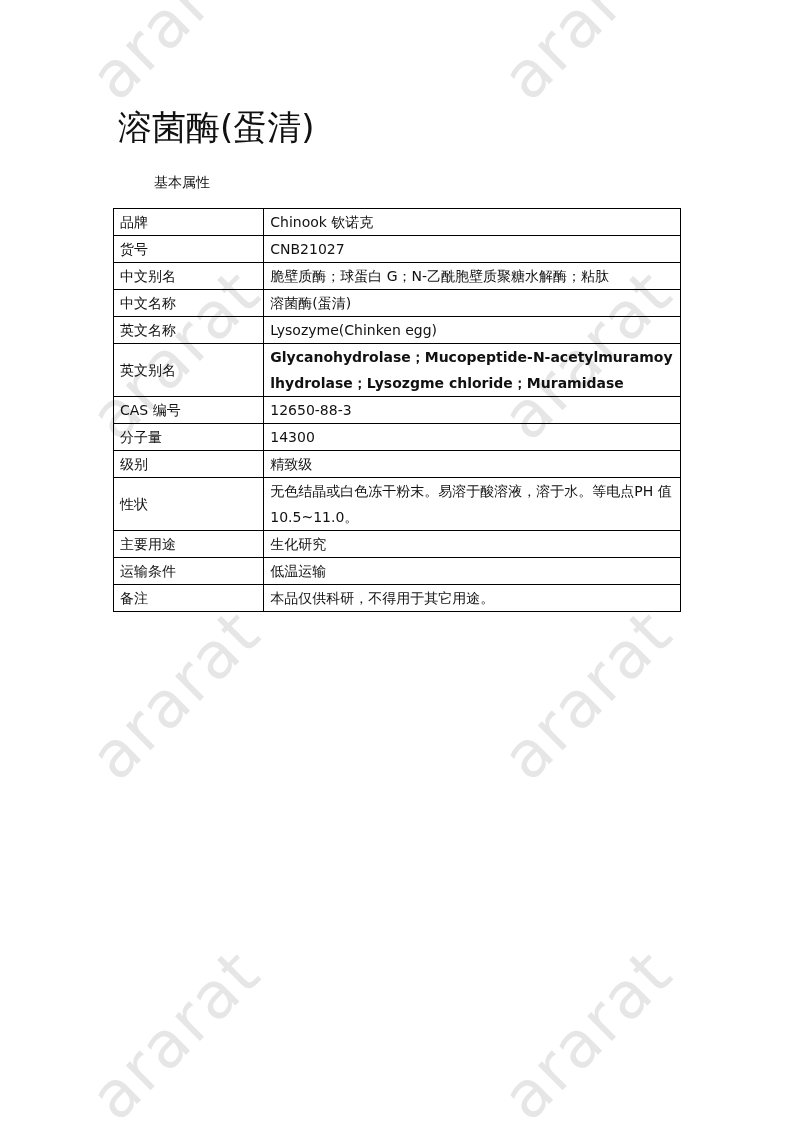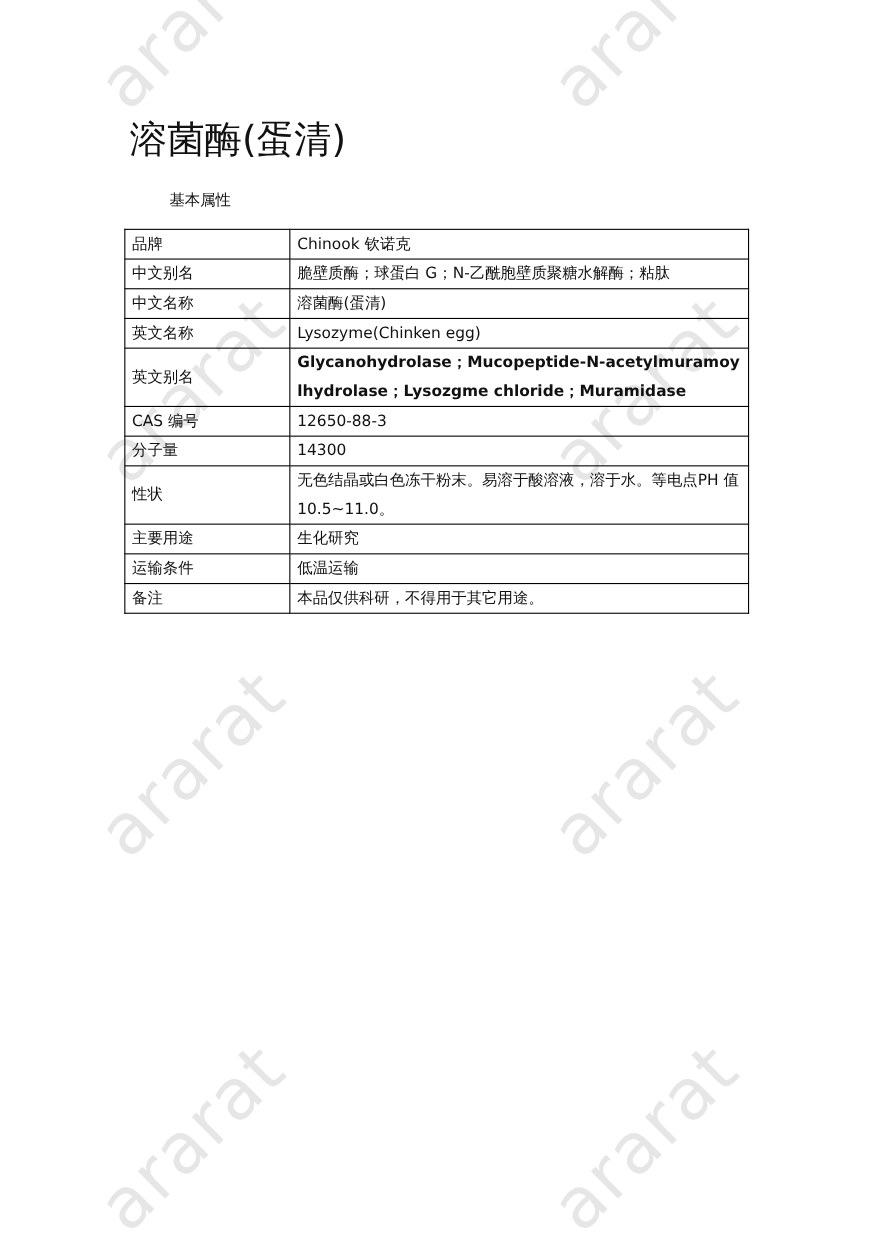--- a/index.html
+++ b/index.html
@@ -94,20 +94,24 @@
 <h1 class="page-title">溶菌酶(蛋清)</h1>
 <div class="section-label">基本属性</div>
 
 <table class="props">
   <tbody>
     <tr class="single">
       <td class="key">品牌</td>
       <td class="val">Chinook  钦诺克</td>
     </tr>
     <tr class="single">
+      <td class="key">货号</td>
+      <td class="val">CNB21027</td>
+    </tr>
+    <tr class="single">
       <td class="key">中文别名</td>
       <td class="val">脆壁质酶；球蛋白 G；N-乙酰胞壁质聚糖水解酶；粘肽</td>
     </tr>
     <tr class="single">
       <td class="key">中文名称</td>
       <td class="val">溶菌酶(蛋清)</td>
     </tr>
     <tr class="single">
       <td class="key">英文名称</td>
       <td class="val">Lysozyme(Chinken egg)</td>
@@ -117,20 +121,24 @@
       <td class="val" style="word-break: break-all; font-weight: bold;">Glycanohydrolase；Mucopeptide-N-acetylmuramoylhydrolase；Lysozgme chloride；Muramidase</td>
     </tr>
     <tr class="single">
       <td class="key">CAS 编号</td>
       <td class="val">12650-88-3</td>
     </tr>
     <tr class="single">
       <td class="key">分子量</td>
       <td class="val">14300</td>
     </tr>
+    <tr class="single">
+      <td class="key">级别</td>
+      <td class="val">精致级</td>
+    </tr>
     <tr class="double">
       <td class="key">性状</td>
       <td class="val">无色结晶或白色冻干粉末。易溶于酸溶液，溶于水。等电点PH 值 10.5~11.0。</td>
     </tr>
     <tr class="single">
       <td class="key">主要用途</td>
       <td class="val">生化研究</td>
     </tr>
     <tr class="single">
       <td class="key">运输条件</td>

